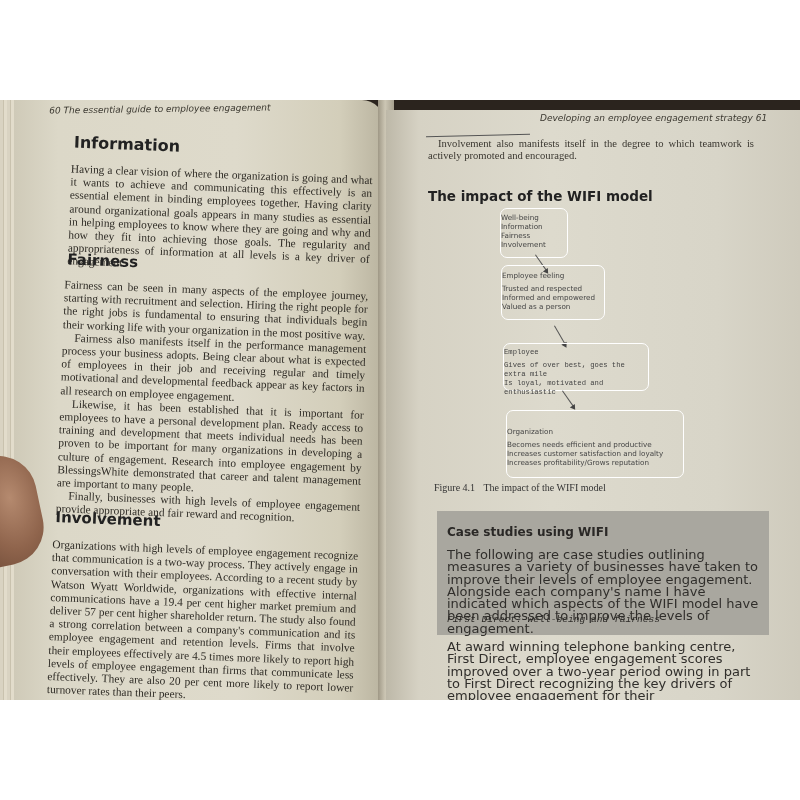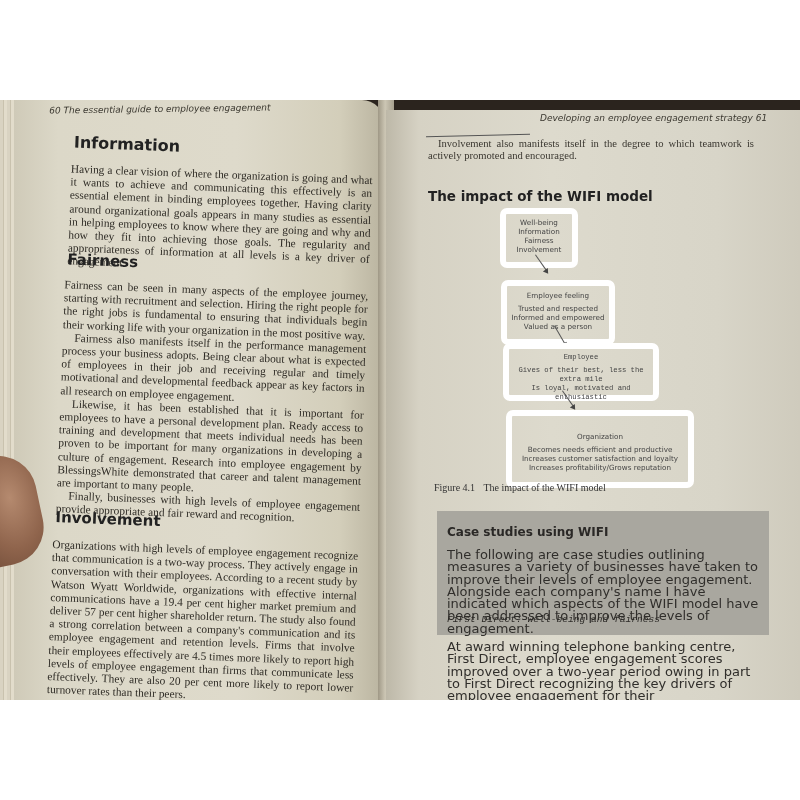--- a/index.html
+++ b/index.html
@@ -31,22 +31,22 @@
   .rule { position:absolute; height:1px; background:#555; }
 
   .h2 { position:absolute; font-family:"DejaVu Sans", sans-serif; font-weight:bold; color:#222; }
   .para { position:absolute; color:#2e2b25; font-size:11.4px; line-height:13.2px; text-align:justify; }
   .para p { margin:0; }
   .para p.indent { text-indent:12px; }
 
   
   .left-content { position:absolute; left:0; top:0; width:800px; height:600px; transform: rotate(2.2deg); transform-origin: 60px 40px; }
 
-  .flow-box { position:absolute; border:6px solid #ffffff; border-radius:7px; font-family:"DejaVu Sans", sans-serif;
-    font-size:7.2px; color:#444; text-align:center; line-height:9px; background:transparent; }
+  .flow-box { position:absolute; border:1px solid #ffffff; border-radius:7px; font-family:"DejaVu Sans", sans-serif;
+    font-size:7.2px; color:#444; line-height:9px; background:transparent; }
   .flow-box .title { display:block; margin-bottom:4px; }
   .arrow { position:absolute; width:1px; background:#555; transform-origin: top left; }
   .arrow::after { content:""; position:absolute; bottom:-3px; left:-3px; border-left:3px solid transparent; border-right:3px solid transparent; border-top:5px solid #444; }
 
   .fig-caption { position:absolute; left:434px; top:382px; font-size:10px; color:#333; }
   .fig-caption b { font-weight:normal; margin-right:6px;margin-top:32px; }
 
   .case-box { position:absolute; left:437px; top:411px; width:332px; height:124px; background:#a9a79f; }
   .case-title { position:absolute; left:10px; top:14px; font-family:"DejaVu Sans", sans-serif; font-weight:bold; font-size:12px; color:#2a2826; }
   .case-text { position:absolute; left:10px; font-family:"DejaVu Sans", sans-serif; font-size:13px; line-height:12.3px; color:#302e2b; width:316px; }
@@ -96,31 +96,31 @@
   <div class="h2" style="left:428px; top:88px; font-size:13.5px;">The impact of the WIFI model</div>
 
   <div class="flow-box" style="left:500px; top:108px; width:66px; height:44px; padding-top:4px;">
     <div>Well-being</div>
     <div>Information</div>
     <div>Fairness</div>
     <div>Involvement</div>
   </div>
   <div class="arrow" style="left:535px; top:155px; height:20px; transform:rotate(-35deg);"></div>
 
-  <div class="flow-box" style="left:501px; top:180px; width:102px; height:48px; padding-top:5px;">
+  <div class="flow-box" style="left:501px; top:165px; width:102px; height:48px; padding-top:5px;">
     <span class="title">Employee feeling</span>
     <div>Trusted and respected</div>
     <div>Informed and empowered</div>
     <div>Valued as a person</div>
   </div>
   <div class="arrow" style="left:554px; top:226px; height:22px; transform:rotate(-30deg);"></div>
 
   <div class="flow-box" style="left:503px; top:243px; width:144px; height:42px; padding-top:4px;font-family:Liberation Mono, monospace;">
     <span class="title">Employee</span>
-    <div>Gives of their best, less the extra mile</div>
+    <div>Gives of over best, goes the extra mile</div>
     <div>Is loyal, motivated and enthusiastic</div>
   </div>
   <div class="arrow" style="left:562px; top:291px; height:20px; transform:rotate(-35deg);"></div>
 
   <div class="flow-box" style="left:506px; top:310px; width:176px; height:50px; padding-top:16px;">
     <span class="title">Organization</span>
     <div>Becomes needs efficient and productive</div>
     <div>Increases customer satisfaction and loyalty</div>
     <div>Increases profitability/Grows reputation</div>
   </div>

